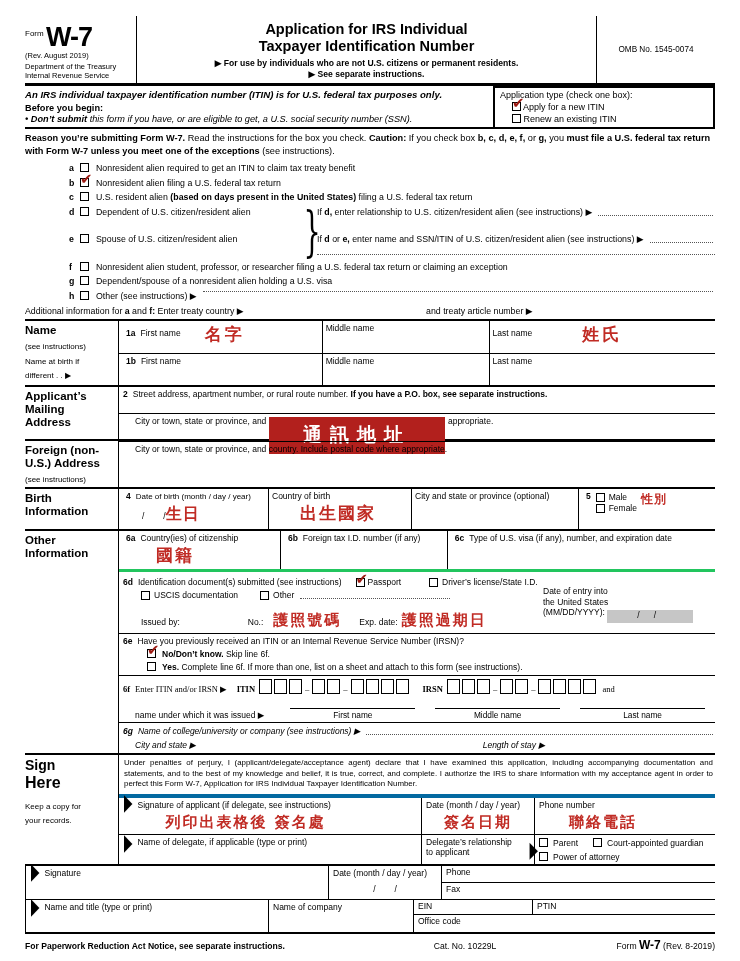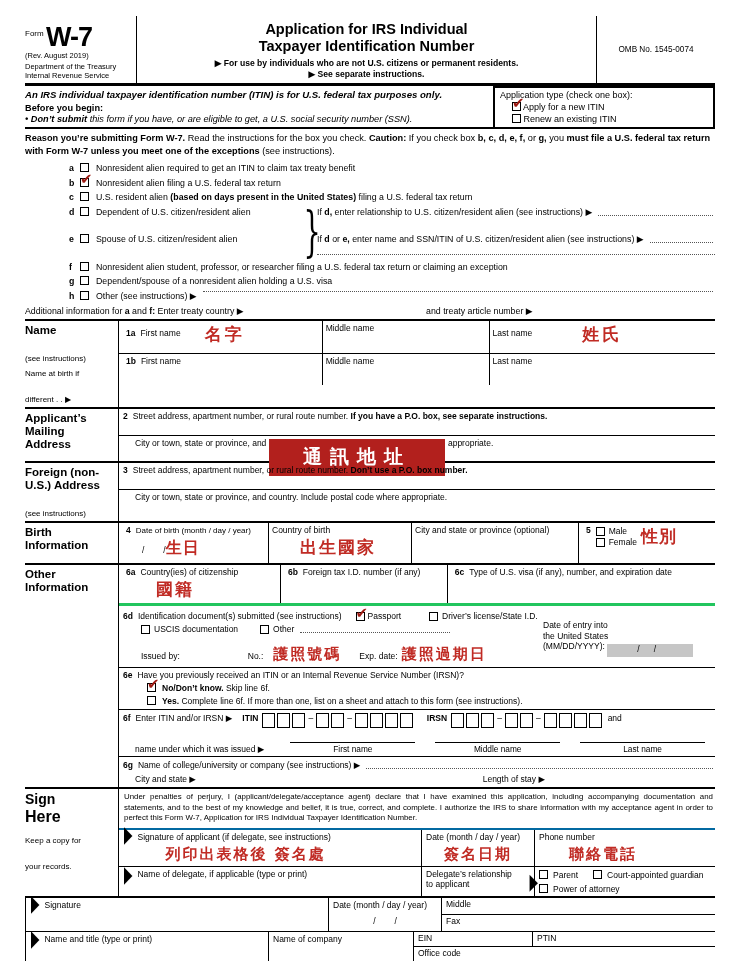--- a/index.html
+++ b/index.html
@@ -48,21 +48,21 @@
   .de-note { flex:1; display:flex; align-items:flex-end; padding-left:36px; }
   .brace { position:absolute; left:270px; top:-2px; font-size:54px; font-weight:100; transform:scaleX(.5); font-family:"DejaVu Serif",serif; line-height:1; }
   .dotline { flex:1; border-bottom:1.3px dotted #555; margin:0 2px 1px 6px; min-width:30px; }
   .fulldot { border-bottom:1.3px dotted #555; margin:10px 0 0 292px; }
   .addl { display:flex; margin-top:5px; font-size:8.8px; align-items:flex-end; padding-bottom:3px; }
 
   
   .sect { display:flex; border-top:2px solid #000; }
   .side { width:93px; padding:3px 4px 3px 0; flex:none; }
   .side-title{ font-weight:bold; font-size:11.5px; line-height:1.12; }
-  .side-sub{ font-size:8px; margin-top:17px; }
+  .side-sub{ font-size:8px; margin-top:5px; }
   .cont { flex:1; border-left:1.2px solid #000; position:relative; }
   .num { font-weight:bold; margin:0 5px 0 4px; }
 
   .nrow { display:flex; height:32px; }
   .nrow + .nrow { border-top:1px solid #000; }
   .ncell { padding:2px 3px; position:relative; }
   .ncell + .ncell { border-left:1px solid #000; }
   .nc1{width:34%}.nc2{width:28%}.nc3{width:38%}
   .zh-inline{ font-size:17px; margin-left:24px; vertical-align:-4px; letter-spacing:3px;text-align:right;}
 
@@ -85,33 +85,33 @@
   .r6d-left { flex:1; }
   .r6d-line { display:flex; align-items:flex-end; margin-top:3px; }
   .r6d-right { width:172px; flex:none; font-size:8.5px; padding-top:12px; line-height:1.25; }
   .graybox { display:inline-block; background:#c6c6c6; width:86px; height:13px; white-space:pre; padding-left:30px; vertical-align:-3px; }
   .gap{display:inline-block}
 
   .r6e { border-bottom:1px solid #000; padding:2px 0 3px; }
   .r6e .optline { display:flex; align-items:flex-start; margin:3px 0 0 28px; gap:6px; }
 
   .r6f { border-bottom:1px solid #000; padding:3px 0 2px; }
-  .boxrow { display:flex; align-items:flex-start; }
+  .boxrow { display:flex; align-items:flex-end;font-family:Liberation Serif, serif; }
   .bx { width:13px; height:15px; border:1px solid #000; margin-right:2px; flex:none; background:#fff; }
   .dash { margin:0 3px 0 1px; }
   .nameline { display:flex; margin:4px 0 0 16px; }
   .seg { flex:1; margin:0 10px; text-align:center; }
   .seg .ln { border-bottom:1px solid #000; height:10px; }
   .seg .lb { font-size:8.3px; margin-top:1px; }
 
-  .r6g { padding:3px 0 3px; }
+  .r6g { padding:3px 0 3px;font-style:italic; }
   .r6g-l1 { display:flex; align-items:flex-end; }
   .r6g-l2 { display:flex; margin-top:4px; }
 
-  .perjury { font-size:7.9px; text-align:justify; line-height:1.33; padding:3px 2px 4px 5px; border-bottom:2px solid #0369a1; }
+  .perjury { font-size:7.9px; text-align:justify; line-height:1.33; padding:3px 2px 4px 5px; border-bottom:4px solid #0369a1; }
   .srow { display:flex; min-height:30px; }
   .srow + .srow { border-top:1px solid #000; }
   .scol { padding:2px 4px; position:relative; }
   .scol + .scol { border-left:1px solid #000; }
   .sc1{ width:302px; display:flex; }
   .sc2{ width:113px; }
   .sc3{ flex:1; }
   .bigarrow { font-size:11px; display:inline-block; transform:scaleY(2.1); margin:4px 5px 0 1px; flex:none; }
   .zh-sign { font-size:15px; letter-spacing:2px; margin:3px 0 0 28px; }
   .zh-c { font-size:15px; letter-spacing:2px; text-align:center; margin-top:3px; }
@@ -296,23 +296,20 @@
     </div>
   </div>
 
   <div class="sect">
     <div class="side">
       <div class="side-title">Foreign (non-</div>
       <div class="side-title">U.S.) Address</div>
       <div class="side-sub">(see instructions)</div>
     </div>
     <div class="cont">
-      <div class="addr-line1">
-        <span class="num">3</span><span>Street address, apartment number, or rural route number. </span><span class="bold">Don’t use a P.O. box number.</span>
-      </div>
       <div class="addr-line2">
         <span>City or town, state or province, and country. Include postal code where appropriate.</span>
       </div>
     </div>
   </div>
 
   <div class="sect">
     <div class="side">
       <div class="side-title">Birth</div>
       <div class="side-title">Information</div>
@@ -335,21 +332,21 @@
           <div>
             <div class="sexline">
                 <span class="cb"></span>
                 <span>Male</span>
               </div>
             <div class="sexline">
                 <span class="cb"></span>
                 <span>Female</span>
               </div>
           </div>
-          <span class="zh" style="font-size:17px; margin-left:4px; letter-spacing:1px">性別</span>
+          <span class="zh" style="font-size:12px; margin-left:4px; letter-spacing:1px">性別</span>
         </div>
       </div>
     </div>
   </div>
 
   <div class="sect">
     <div class="side">
       <div class="side-title">Other</div>
       <div class="side-title">Information</div>
     </div>
@@ -544,21 +541,21 @@
       <div class="arow">
         <div class="acol" style="width:302px; display:flex">
           <span class="bigarrow">▶</span>
           <div>Signature</div>
         </div>
         <div class="acol" style="width:113px">
           <div>Date (month / day / year)</div>
           <div class="slashmid">/        /</div>
         </div>
         <div class="acol pf" style="flex:1">
-          <div>Middle</div>
+          <div>Phone</div>
           <div>Fax</div>
         </div>
       </div>
       <div class="arow">
         <div class="acol" style="width:242px; display:flex">
           <span class="bigarrow">▶</span>
           <div>Name and title (type or print)</div>
         </div>
         <div class="acol" style="width:145px">
           <div>Name of company</div>

